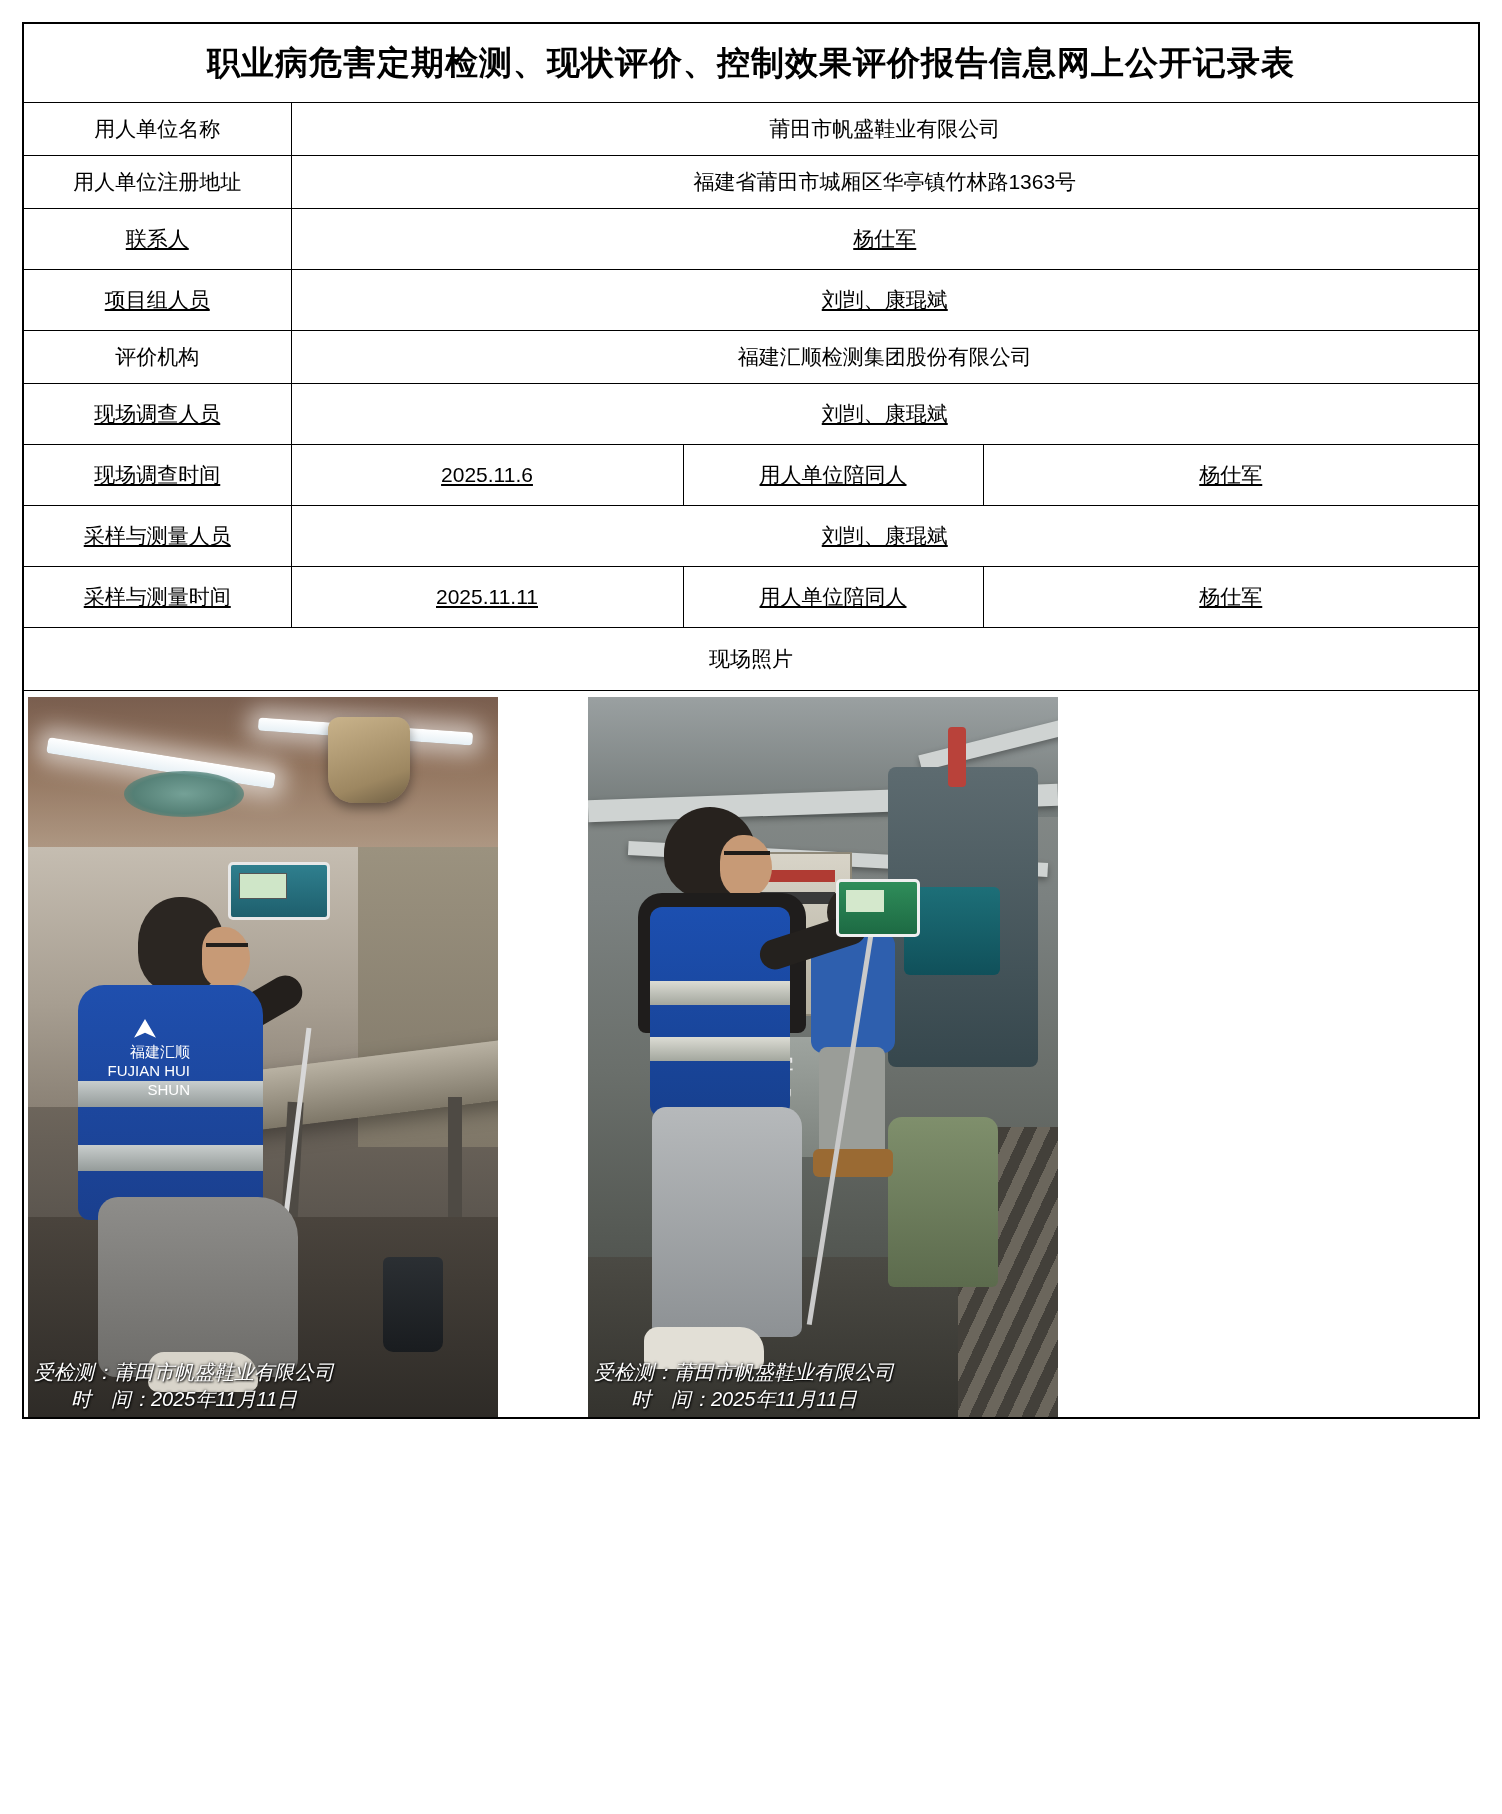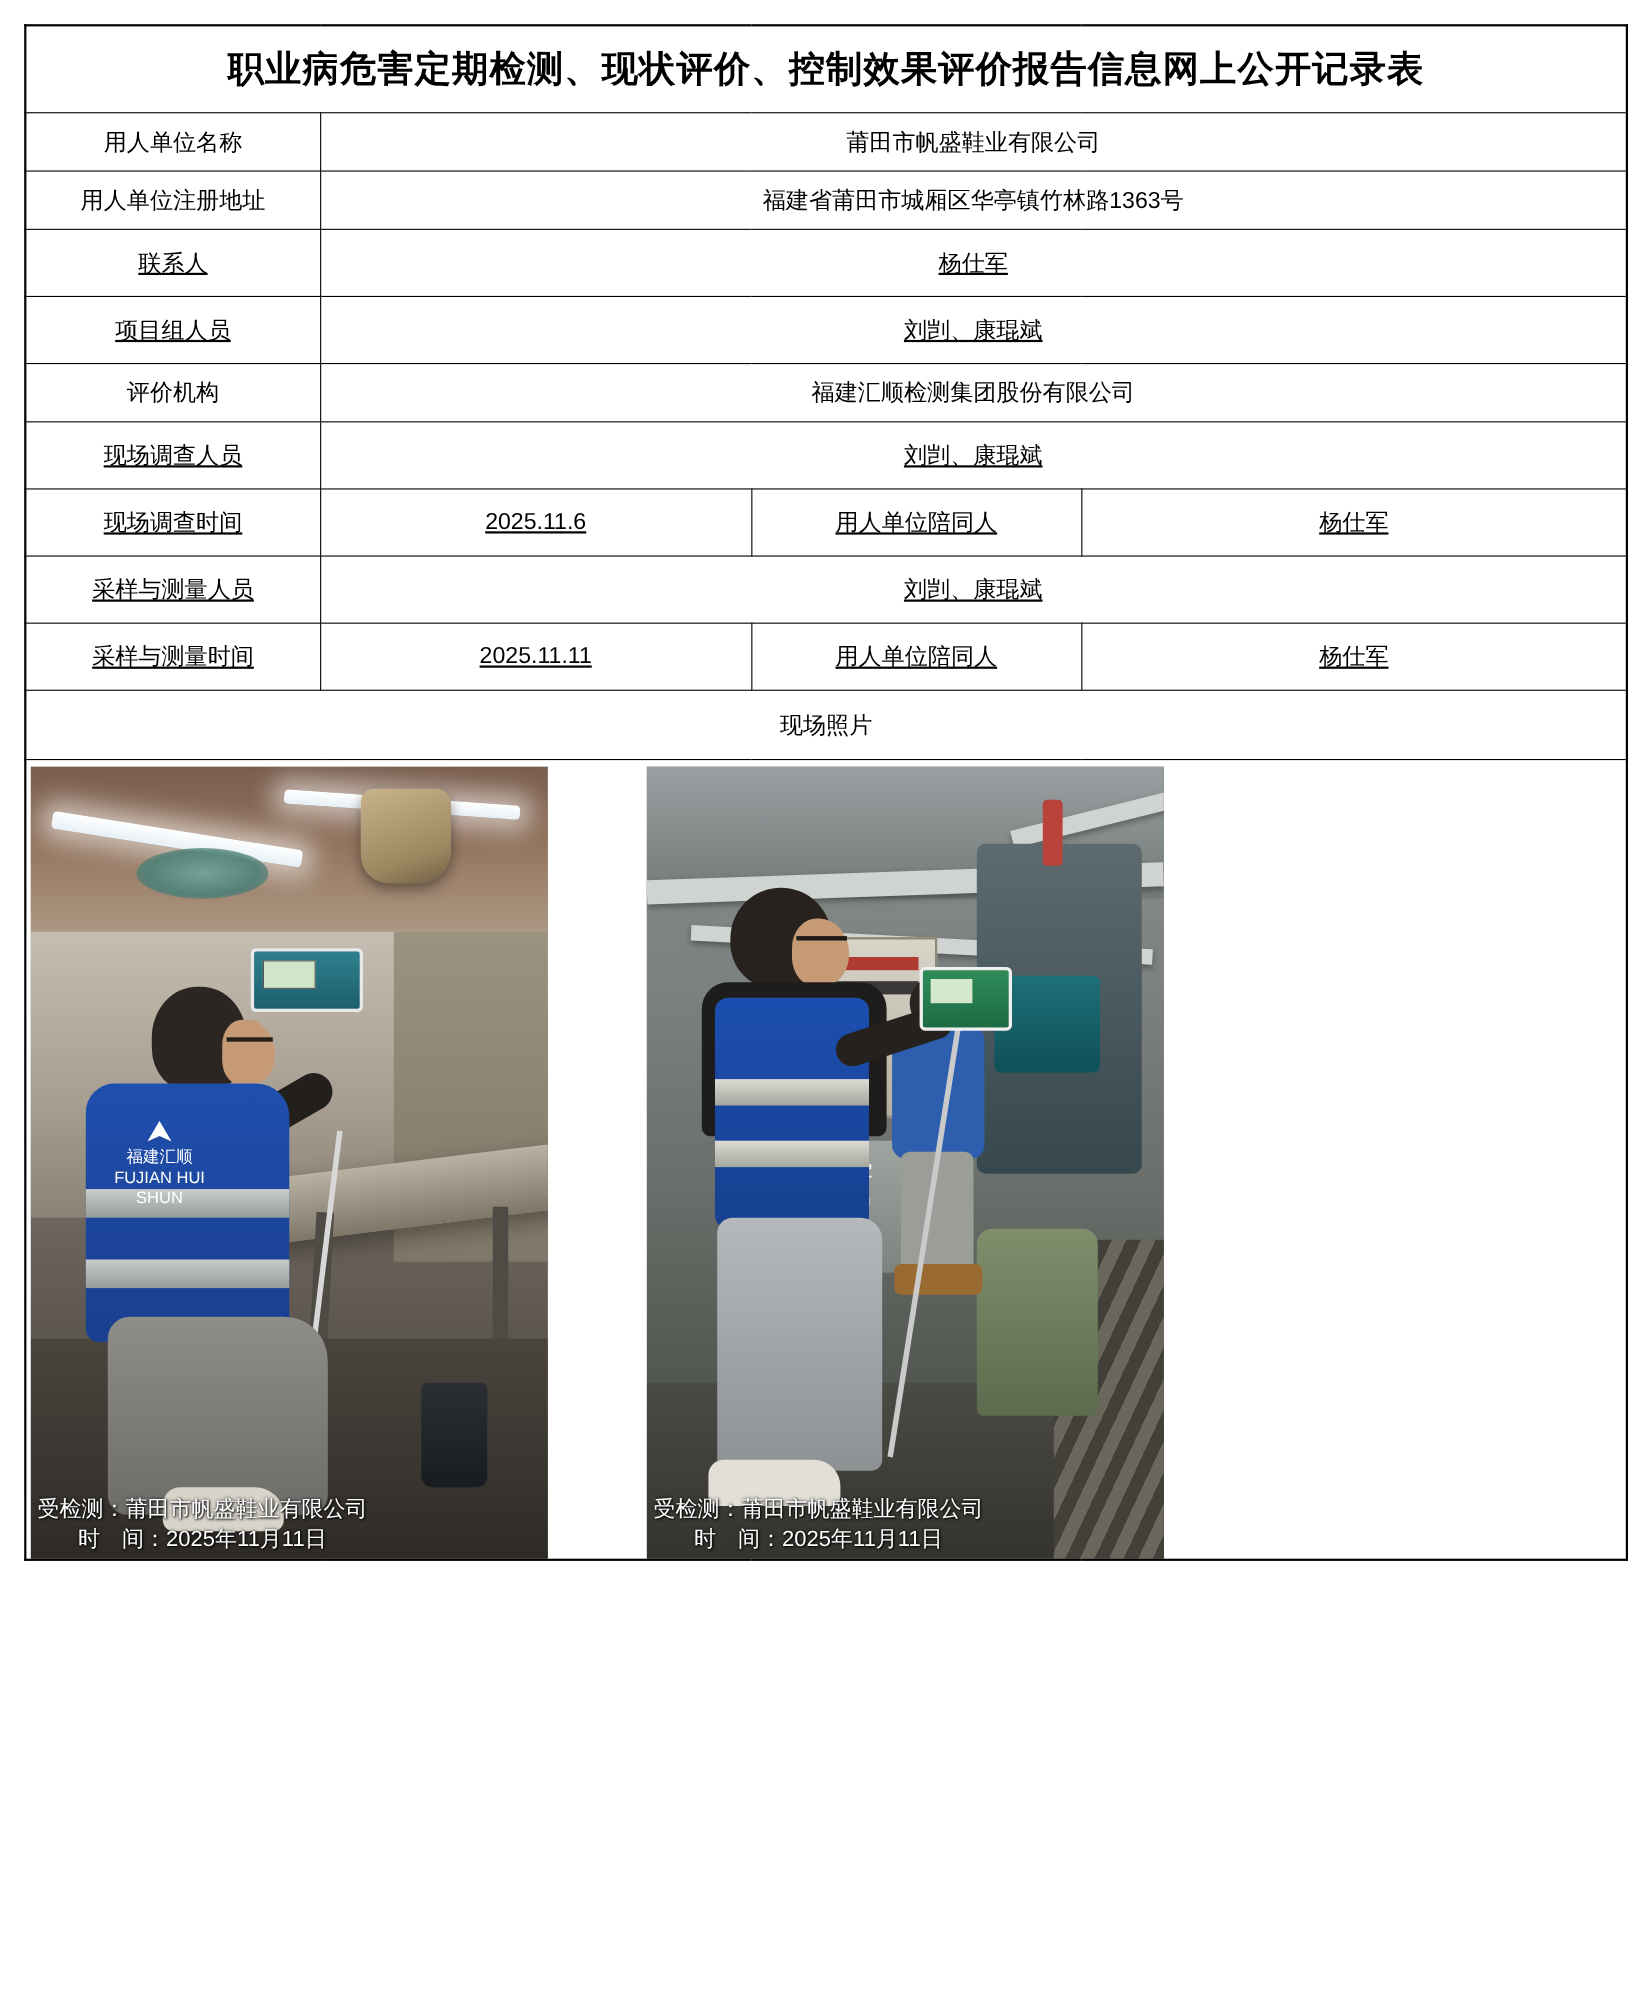--- a/index.html
+++ b/index.html
@@ -80,20 +80,21 @@
   .photo .caption {
     position: absolute;
     left: 6px;
     bottom: 4px;
     color: #ffffff;
     font-size: 20px;
     line-height: 1.35;
     font-family: "Liberation Sans", "DejaVu Sans", sans-serif;
     text-shadow: 0 0 3px rgba(0,0,0,0.85), 1px 1px 2px rgba(0,0,0,0.9);
     white-space: pre;
+    font-style: italic;
   }
 
   
   .p1-bg {
     position: absolute; inset: 0;
     background:
       linear-gradient(180deg, #b9b2a6 0%, #a79e91 16%, #8d8478 32%, #6f675d 55%, #55504a 78%, #423e3a 100%);
   }
   .p1-ceiling {
     position: absolute; left: 0; top: 0; width: 100%; height: 150px;
@@ -186,21 +187,21 @@
     position: absolute; left: 0; width: 100%; height: 26px;
     background: linear-gradient(180deg, #d7d9d1, #9fa39a);
     opacity: 0.92;
   }
   .p1-vest .stripe.s1 { top: 96px; }
   .p1-vest .stripe.s2 { top: 160px; }
   .p1-logo {
     position: absolute; left: 22px; top: 34px; width: 90px; height: 56px;
     color: #ffffff; font-size: 15px; line-height: 1.25;
     font-family: "Liberation Sans", "DejaVu Sans", sans-serif;
-    text-align: center;
+    text-align: right;
   }
   .p1-logo .mark {
     width: 22px; height: 22px; margin: 0 auto 2px auto;
     background: #ffffff;
     clip-path: polygon(50% 0%, 100% 85%, 50% 62%, 0% 85%);
   }
   .p1-arm {
     position: absolute; left: 120px; top: 100px; width: 120px; height: 34px;
     background: #231f1c; border-radius: 18px; transform: rotate(-30deg);
   }

